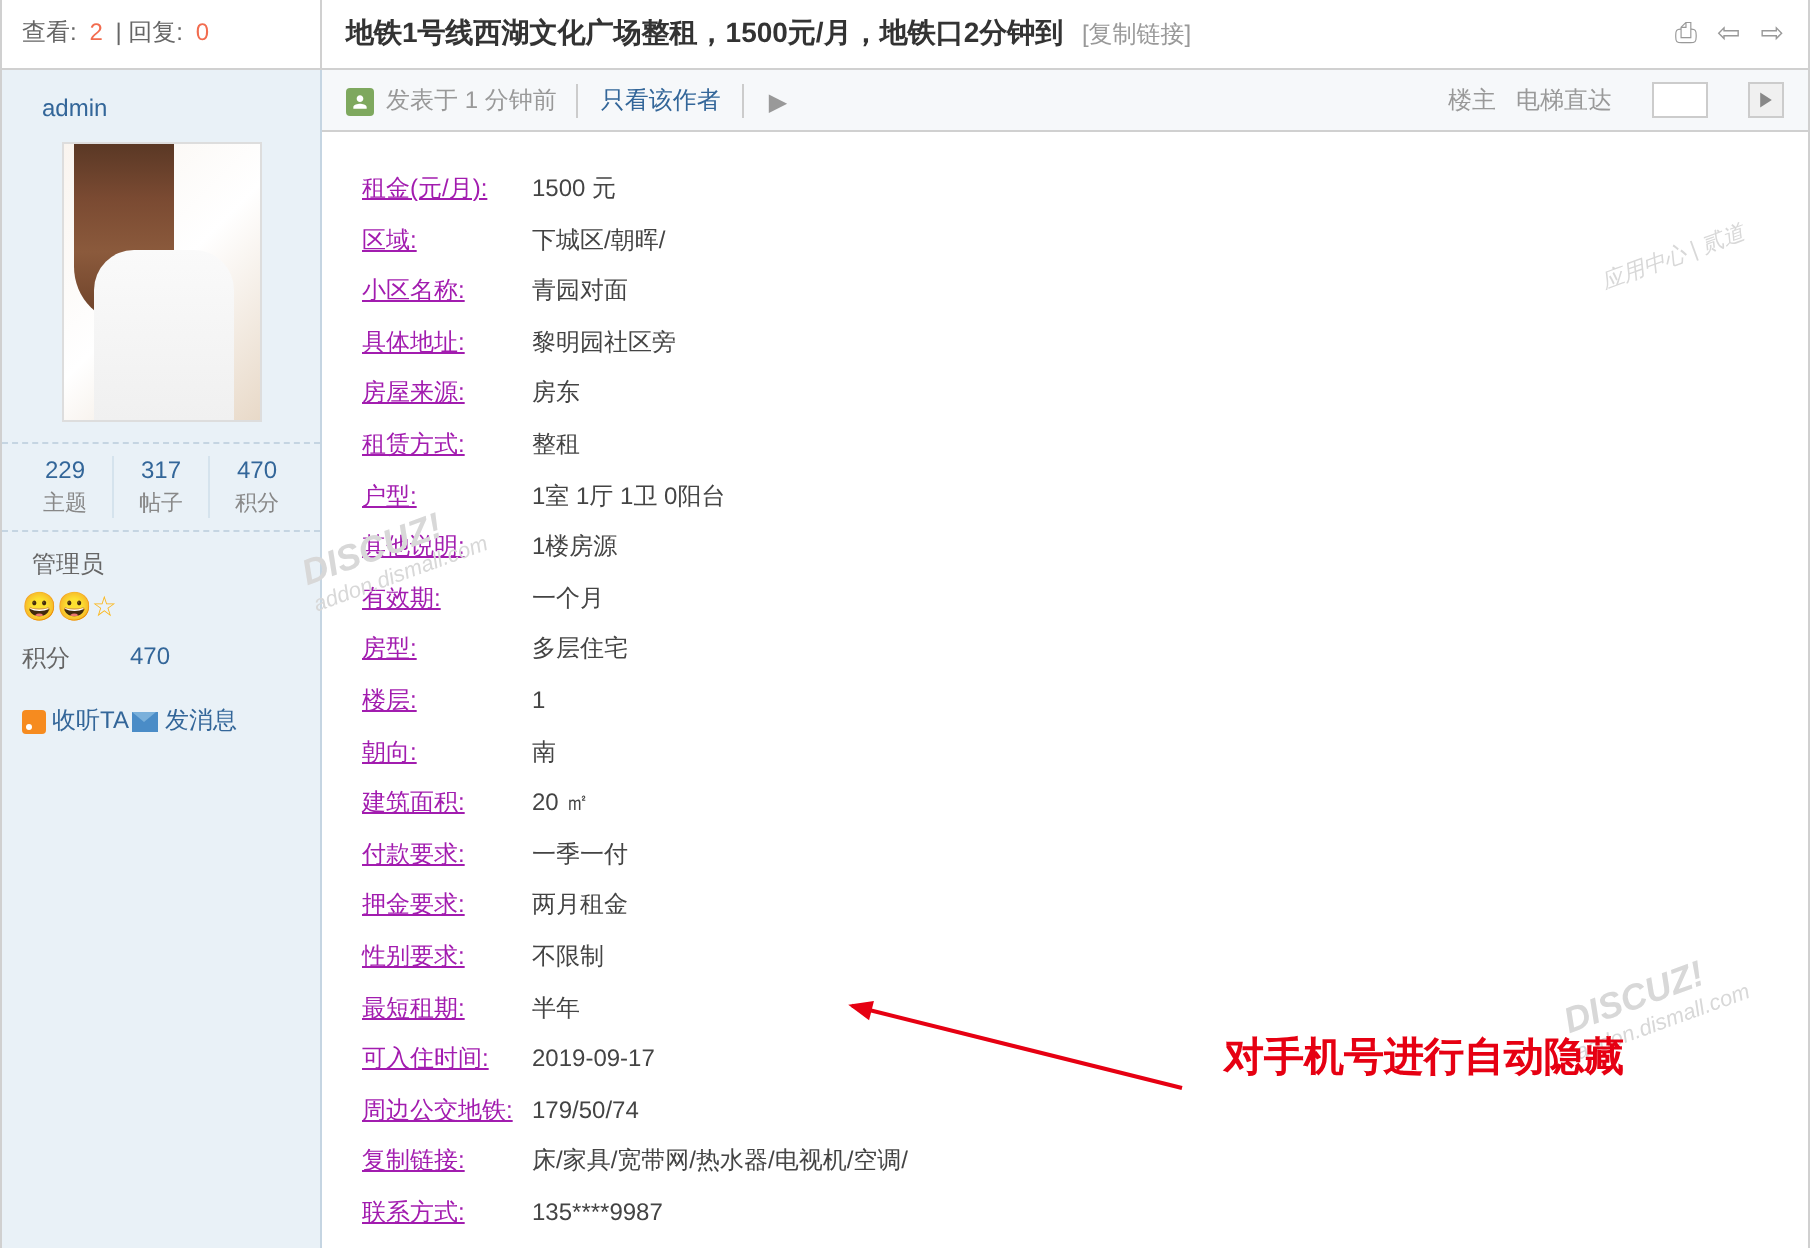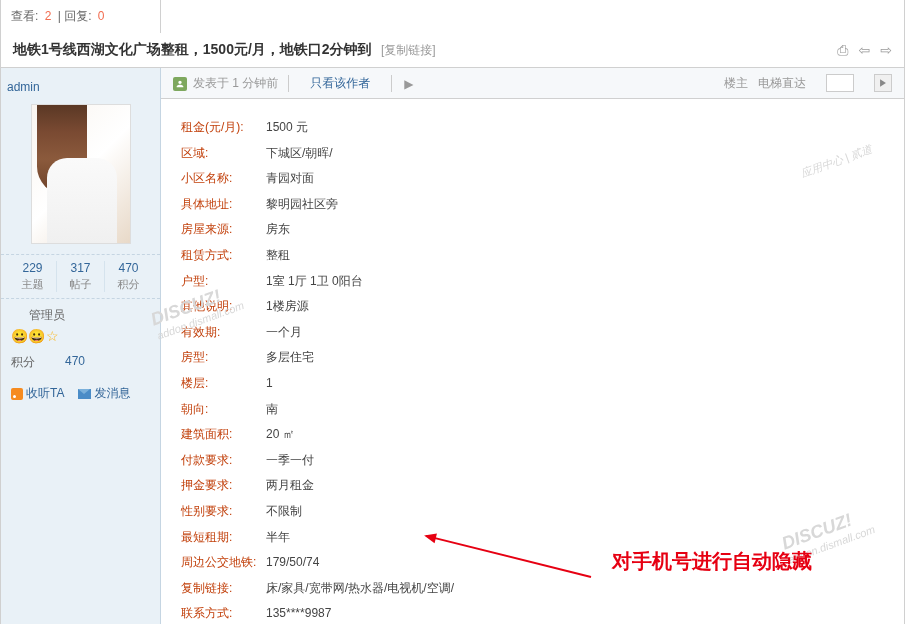--- a/index.html
+++ b/index.html
@@ -1,73 +1,73 @@
 <!DOCTYPE html>
 <html><head>
   <meta charset="utf-8">
   <style>
     * { margin: 0; padding: 0; box-sizing: border-box; }
     body { font-family: "Microsoft YaHei", Arial, sans-serif; font-size: 12px; color: #333; background: #fff; }
     
     .container { width: 905px; border: 1px solid #d0d0d0; border-top: none; }
     
-    .top-bar { display: flex; border-bottom: 1px solid #d0d0d0; flex-direction: column; }
+    .top-bar { display: flex; border-bottom: 1px solid #d0d0d0; }
     .top-left { width: 160px; padding: 8px 10px; color: #666; border-right: 1px solid #d0d0d0; }
     .top-left .views { color: #f26c4f; margin: 0 3px; }
     .top-left .replies { color: #f26c4f; margin: 0 3px; }
-    .top-right { flex: 1; padding: 8px 12px; display: flex; align-items: flex-end; justify-content: space-between; }
+    .top-right { flex: 1; padding: 8px 12px; display: flex; align-items: flex-start; justify-content: space-between; }
     .title-text { font-weight: bold; font-size: 14px; color: #333; }
     .copy-link { color: #999; font-size: 12px; font-weight: normal; margin-left: 6px; }
     .top-icons { display: flex; gap: 10px; color: #999; font-size: 14px; }
     
     .main { display: flex; }
     
     .sidebar { width: 160px; background: #e9f1f7; border-right: 1px solid #c5d5e2; padding: 0; }
-    .username { padding: 12px 6px 10px; color: #336699; font-size: 12px; }
+    .username { padding: 12px 20px 10px; color: #336699; font-size: 12px; }
     .avatar { width: 100px; height: 140px; margin: 0 auto 10px; background: linear-gradient(135deg, #f9f4ef 0%, #fff 50%, #e8d9c8 100%); border: 1px solid #ddd; position: relative; overflow: hidden; }
     .avatar::before { content: ''; position: absolute; top: 0; left: 5px; width: 50px; height: 90px; background: linear-gradient(180deg, #5a3825 0%, #7a4a32 30%, #8b5a3c 60%, #6b4028 100%); border-radius: 0 0 30px 40px; }
     .avatar::after { content: ''; position: absolute; bottom: 0; left: 15px; width: 70px; height: 85px; background: linear-gradient(180deg, #fafafa 0%, #f0f0f0 100%); border-radius: 20px 20px 0 0; }
     
     .stats { display: flex; justify-content: flex-end; padding: 6px 8px; border-top: 1px dashed #c5d5e2; border-bottom: 1px dashed #c5d5e2; }
     .stat { text-align: center; flex: 1; }
     .stat-num { color: #336699; font-size: 12px; }
     .stat-label { color: #888; font-size: 11px; margin-top: 2px; }
     .stat + .stat { border-left: 1px solid #d5e3ed; }
     
-    .role { padding: 8px 28px 4px; color: #666; }
+    .role { padding: 8px 15px 4px; color: #666; }
     .emojis { padding: 0 10px 6px; font-size: 14px; }
     .emoji-yellow { color: #fcb514; }
     .emoji-star { color: #fcb514; }
     
     .points-row { padding: 4px 10px 8px; display: flex; gap: 30px; color: #666; }
     .points-val { color: #336699; }
     
-    .actions { padding: 6px 10px 12px; display: flex; gap: 14px; align-items: center; }
+    .actions { padding: 6px 10px 12px; display: flex; gap: 2px; align-items: center; }
     .action-link { color: #336699; display: flex; align-items: center; gap: 3px; cursor: pointer; }
     .icon-rss { width: 12px; height: 12px; background: #f68b1f; border-radius: 2px; display: inline-block; position: relative; }
     .icon-rss::after { content: ''; position: absolute; bottom: 2px; left: 2px; width: 3px; height: 3px; background: #fff; border-radius: 50%; }
     .icon-mail { width: 13px; height: 10px; background: #4a8cc7; display: inline-block; position: relative; }
     .icon-mail::after { content: ''; position: absolute; top: 0; left: 0; border-left: 6.5px solid transparent; border-right: 6.5px solid transparent; border-top: 5px solid #7ab0db; }
     
     .content { flex: 1; position: relative; }
     
     .meta-bar { background: #f6f8fa; padding: 6px 12px; display: flex; align-items: flex-end; justify-content: space-between; border-bottom: 1px solid #d0d0d0; }
     .meta-left { display: flex; align-items: center; gap: 6px; color: #999; }
     .user-badge { width: 14px; height: 14px; background: #7ea85e; border-radius: 2px; display: inline-flex; align-items: center; justify-content: center; }
     .user-badge svg { width: 10px; height: 10px; fill: #fff; }
-    .only-author { color: #336699; border-left: 1px solid #ccc; border-right: 1px solid #ccc; padding: 0 21px; margin-left: 4px; }
+    .only-author { color: #336699; border-left: 1px solid #ccc; border-right: 1px solid #ccc; padding: 0 11px; margin-left: 4px; }
     .play-icon { color: #999; margin-left: 6px; }
     .meta-right { display: flex; align-items: center; gap: 10px; color: #999; }
     .elevator { display: flex; align-items: center; gap: 20px; }
     .elevator input { width: 28px; height: 18px; border: 1px solid #ccc; padding: 0 2px; font-size: 11px; }
     .elevator .go-icon { width: 18px; height: 18px; border: 1px solid #ccc; background: #f0f0f0; display: inline-flex; align-items: center; justify-content: center; cursor: pointer; }
     
     .post-body { padding: 16px 20px 20px; position: relative; }
     .info-row { display: flex; padding: 2px 0; line-height: 1.8; color: #444; }
-    .info-label { width: 85px; color: #c2410c; }
+    .info-label { width: 85px; color: #a21caf; text-decoration: underline; }
     .info-value { color: #444; }
     
     .watermark { position: absolute; color: #d8d8d8; font-size: 11px; transform: rotate(-20deg); font-style: italic; pointer-events: none; }
     .watermark .brand { font-size: 18px; font-weight: bold; }
     .wm1 { top: 195px; left: -10px; }
     .wm2 { top: 419px; right: 30px; }
     .wm3 { top: 55px; right: 30px; }
     
     .annotation { position: absolute; color: #e60012; font-weight: bold; font-size: 20px; font-family: "SimHei", sans-serif; white-space: nowrap; }
     .arrow-line { position: absolute; width: 170px; height: 2px; background: #e60012; transform-origin: right center; transform: rotate(14deg); }
@@ -229,20 +229,24 @@
             </div>
             <div class="info-row">
               <div class="info-label">性别要求:</div>
               <div class="info-value">不限制</div>
             </div>
             <div class="info-row">
               <div class="info-label">最短租期:</div>
               <div class="info-value">半年</div>
             </div>
             <div class="info-row">
+              <div class="info-label">可入住时间:</div>
+              <div class="info-value">2019-09-17</div>
+            </div>
+            <div class="info-row">
               <div class="info-label">周边公交地铁:</div>
               <div class="info-value">179/50/74</div>
             </div>
             <div class="info-row">
               <div class="info-label">复制链接:</div>
               <div class="info-value">床/家具/宽带网/热水器/电视机/空调/</div>
             </div>
             <div class="info-row">
               <div class="info-label">联系方式:</div>
               <div class="info-value">135****9987</div>

